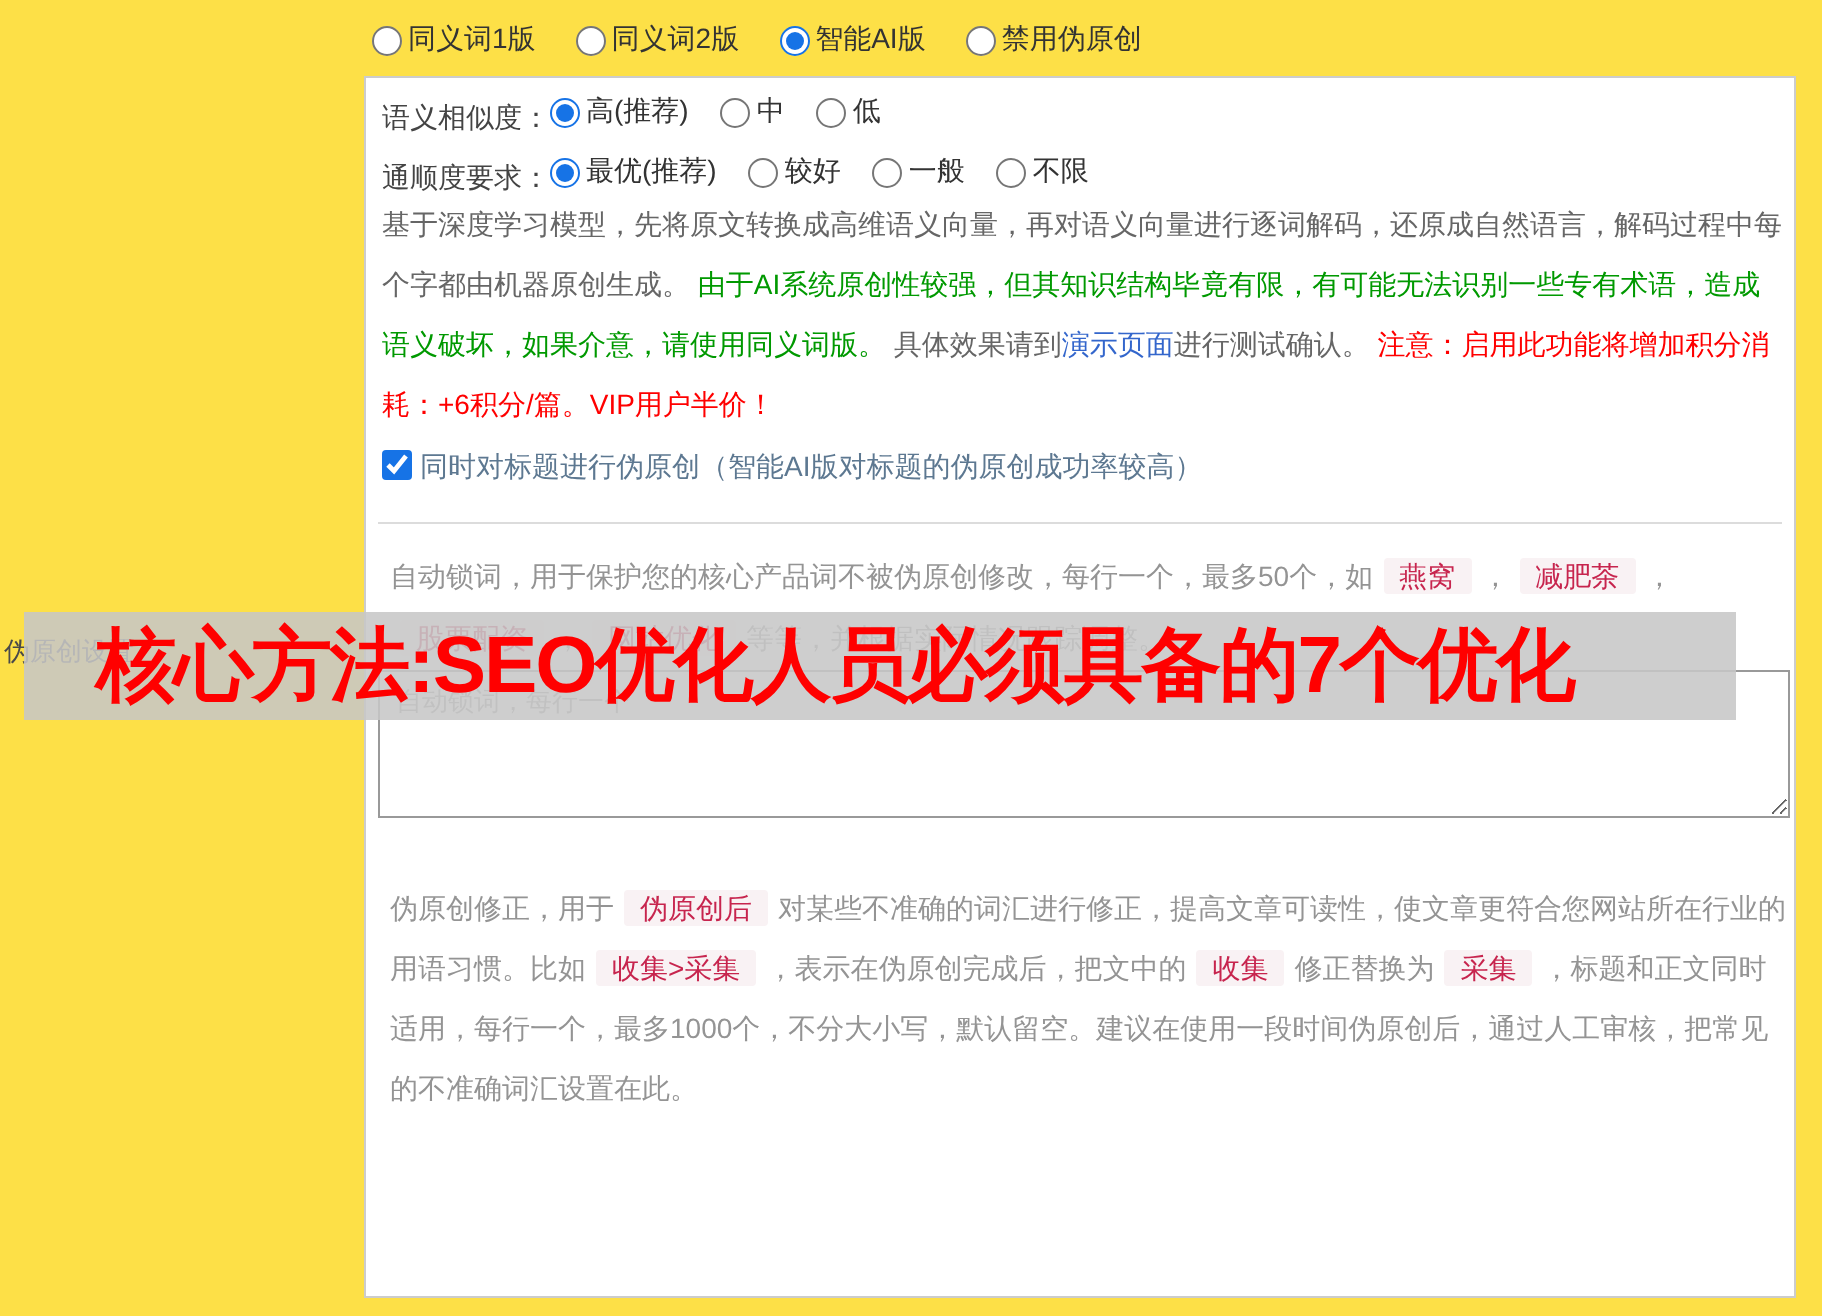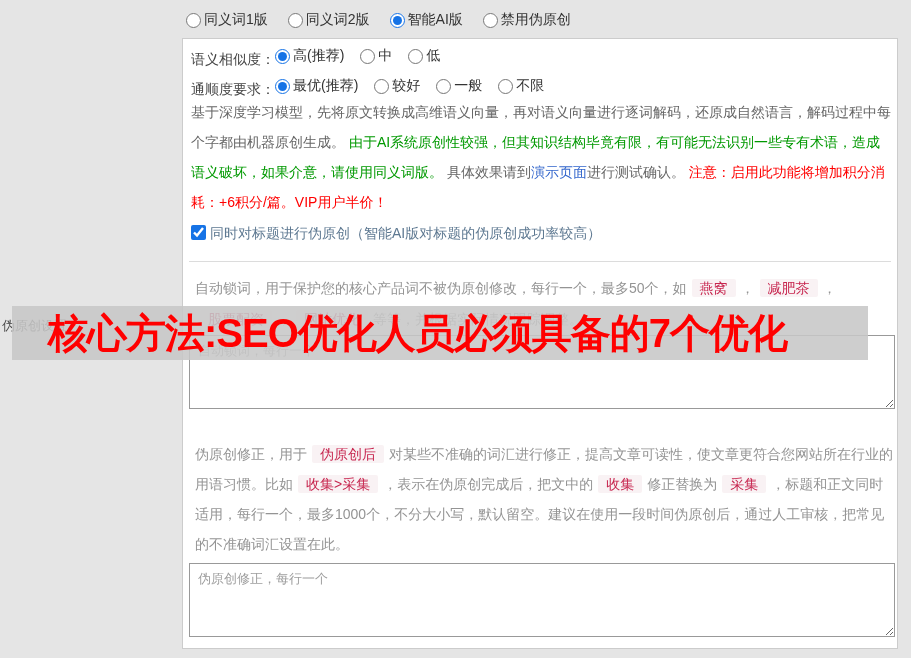--- a/index.html
+++ b/index.html
@@ -1,16 +1,16 @@
 <!DOCTYPE html>
 <html><head>
 <meta charset="utf-8">
 <style>
   html,body{margin:0;padding:0;background:#fff;}
-  .screen{position:relative;width:911px;height:658px;background:#e5e5e5;overflow:hidden;
+  .screen{position:relative;width:911px;height:658px;background:#fde047;overflow:hidden;
           font-family:"Liberation Sans","DejaVu Sans",sans-serif;font-size:14px;color:#333;}
 
   
   .top-radios{position:absolute;left:186px;top:11px;white-space:nowrap;}
   .radio-item{display:inline-flex;align-items:center;margin-right:20px;cursor:pointer;color:#333;}
   .radio-item input{width:15px;height:15px;margin:0 3px 0 0;accent-color:#1673e6;}
 
   
   .box{position:absolute;left:182px;top:38px;width:714px;height:609px;border:1px solid #ccc;background:#fff;}
 
@@ -111,21 +111,20 @@
     </label>
 
     <div class="divider"></div>
 
     <p class="desc" id="lock-desc"><span class="seg-plain">自动锁词，用于保护您的核心产品词不被伪原创修改，每行一个，最多50个，如</span><span class="chip">燕窝</span><span class="seg-plain">，</span><span class="chip">减肥茶</span><span class="seg-plain">，</span><span class="chip">股票配资</span><span class="seg-plain">，</span><span class="chip">网站优化</span><span class="seg-plain">等等，并根据实际情况跟踪调整。</span></p>
 
     <textarea id="lock-textarea" placeholder="自动锁词，每行一个" style=""></textarea>
 
     <p class="desc" id="corr-desc"><span class="seg-plain">伪原创修正，用于</span><span class="chip">伪原创后</span><span class="seg-plain">对某些不准确的词汇进行修正，提高文章可读性，使文章更符合您网站所在行业的用语习惯。比如</span><span class="chip">收集&gt;采集</span><span class="seg-plain">，表示在伪原创完成后，把文中的</span><span class="chip">收集</span><span class="seg-plain">修正替换为</span><span class="chip">采集</span><span class="seg-plain">，标题和正文同时适用，每行一个，最多1000个，不分大小写，默认留空。建议在使用一段时间伪原创后，通过人工审核，把常见的不准确词汇设置在此。</span></p>
 
-    <textarea id="corr-textarea" placeholder="伪原创修正，每行一个" style=""></textarea>
 
   </div>
 
   <div class="side-label">伪原创设置</div>
 
   <div class="banner">
     <span>核心方法:SEO优化人员必须具备的7个优化</span>
   </div>
 
 </div>

